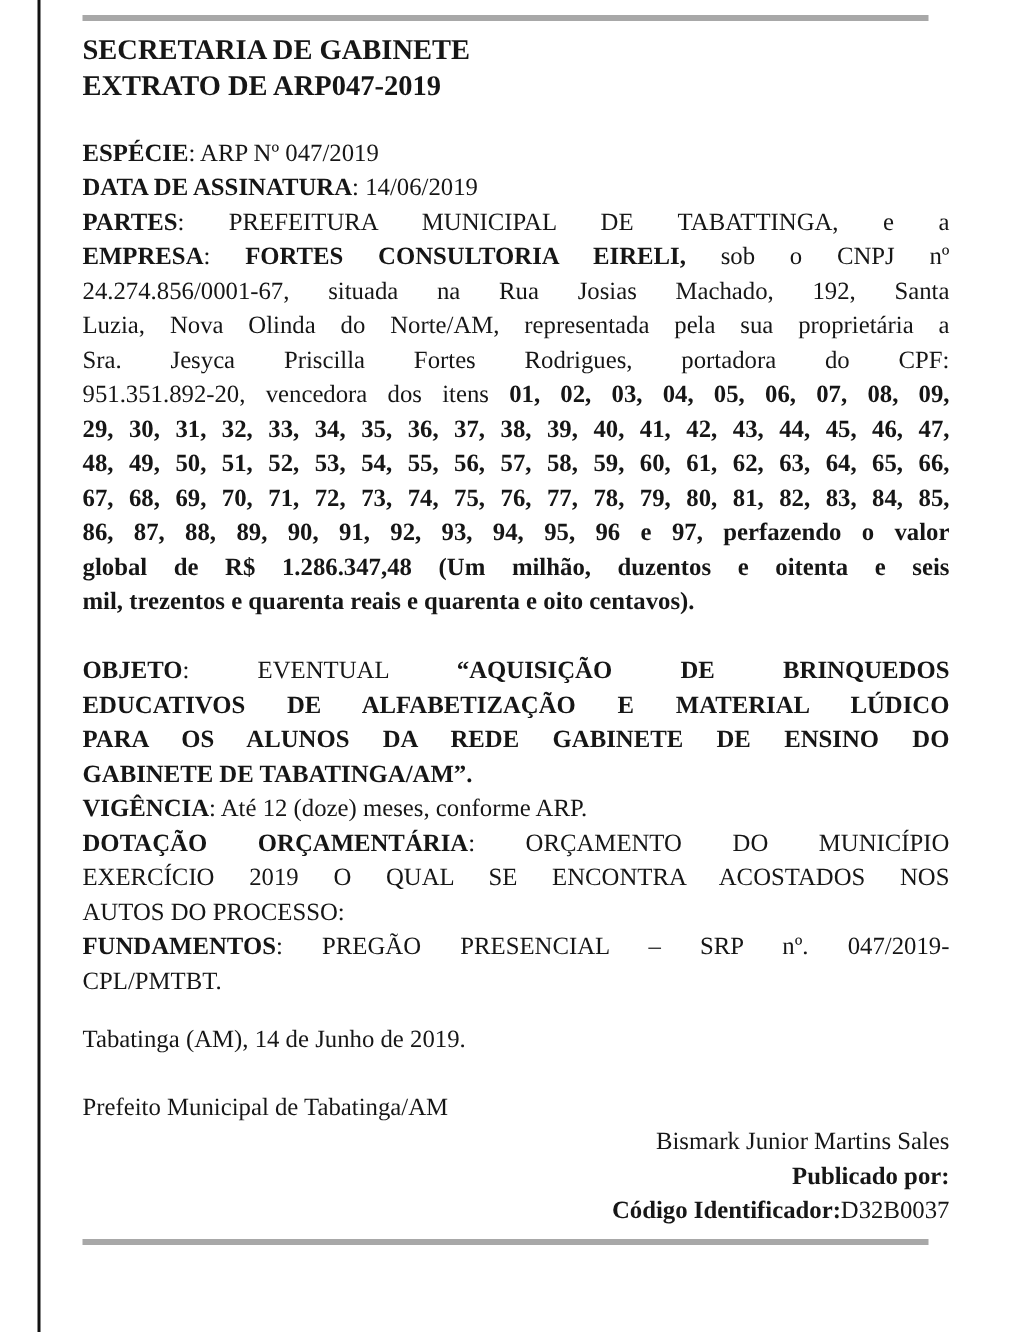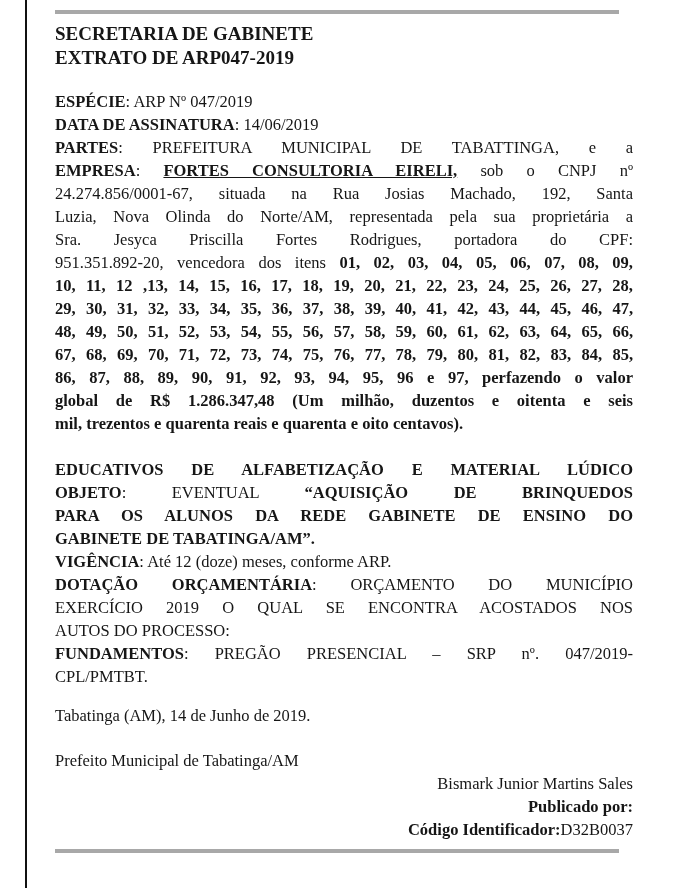--- a/index.html
+++ b/index.html
@@ -50,21 +50,21 @@
   }
   .line {
     text-align: justify;
     text-align-last: justify;
   }
   .line.end { text-align-last: left; }
   .line.left { text-align: left; text-align-last: left; }
   .line.right { text-align: right; text-align-last: right; }
   .b { font-weight: bold; }
   .i { font-style: italic; }
-  .u { text-decoration: underline; }
+  .u { }
   .gap-title { height: 20px; }
   .gap-para { height: 23px; }
   .gap-close { height: 16px; }
   .gap-sign { height: 22px; }
 </style>
 </head>
 <body>
 
 <div class="page">
   <div class="col-divider"></div>
@@ -80,34 +80,33 @@
 
     <div class="body-text">
         <div class="line end"><span class="b">ESPÉCIE</span><span>: ARP Nº 047/2019</span></div>
         <div class="line end"><span class="b">DATA DE ASSINATURA</span><span>: 14/06/2019</span></div>
         <div class="line"><span class="b">PARTES</span><span>: PREFEITURA MUNICIPAL DE TABATTINGA, e a</span></div>
         <div class="line"><span class="b">EMPRESA</span><span>: </span><span class="b u">FORTES CONSULTORIA EIRELI,</span><span> sob o CNPJ nº</span></div>
         <div class="line"><span>24.274.856/0001-67, situada na Rua Josias Machado, 192, Santa</span></div>
         <div class="line"><span>Luzia, Nova Olinda do Norte/AM, representada pela sua proprietária a</span></div>
         <div class="line"><span>Sra. Jesyca Priscilla Fortes Rodrigues, portadora do CPF:</span></div>
         <div class="line"><span>951.351.892-20, vencedora dos itens </span><span class="b">01, 02, 03, 04, 05, 06, 07, 08, 09,</span></div>
-        <div class="line"><span class="b">10, 11, 12 ,13, 14, 15, 16, 17, 18, 19, 20, 21, 22, 23, 24, 25, 26, 27, 28,</span></div>
         <div class="line"><span class="b">29, 30, 31, 32, 33, 34, 35, 36, 37, 38, 39, 40, 41, 42, 43, 44, 45, 46, 47,</span></div>
         <div class="line"><span class="b">48, 49, 50, 51, 52, 53, 54, 55, 56, 57, 58, 59, 60, 61, 62, 63, 64, 65, 66,</span></div>
         <div class="line"><span class="b">67, 68, 69, 70, 71, 72, 73, 74, 75, 76, 77, 78, 79, 80, 81, 82, 83, 84, 85,</span></div>
         <div class="line"><span class="b">86, 87, 88, 89, 90, 91, 92, 93, 94, 95, 96 e 97, perfazendo o valor</span></div>
         <div class="line"><span class="b">global de R$ 1.286.347,48 (Um milhão, duzentos e oitenta e seis</span></div>
         <div class="line end"><span class="b">mil, trezentos e quarenta reais e quarenta e oito centavos).</span></div>
       </div>
 
     <div class="gap-para"></div>
 
     <div class="body-text">
+        <div class="line"><span class="b">OBJETO</span><span>: EVENTUAL </span><span class="b">“AQUISIÇÃO DE BRINQUEDOS</span></div>
         <div class="line"><span class="b">EDUCATIVOS DE ALFABETIZAÇÃO E MATERIAL LÚDICO</span></div>
-        <div class="line"><span class="b">OBJETO</span><span>: EVENTUAL </span><span class="b">“AQUISIÇÃO DE BRINQUEDOS</span></div>
         <div class="line"><span class="b">PARA OS ALUNOS DA REDE GABINETE DE ENSINO DO</span></div>
         <div class="line end"><span class="b">GABINETE DE TABATINGA/AM”.</span></div>
         <div class="line end"><span class="b">VIGÊNCIA</span><span>: Até 12 (doze) meses, conforme ARP.</span></div>
         <div class="line"><span class="b">DOTAÇÃO ORÇAMENTÁRIA</span><span>: ORÇAMENTO DO MUNICÍPIO</span></div>
         <div class="line"><span>EXERCÍCIO 2019 O QUAL SE ENCONTRA ACOSTADOS NOS</span></div>
         <div class="line end"><span>AUTOS DO PROCESSO:</span></div>
         <div class="line"><span class="b">FUNDAMENTOS</span><span>: PREGÃO PRESENCIAL – SRP nº. 047/2019-</span></div>
         <div class="line end"><span>CPL/PMTBT.</span></div>
       </div>
 

